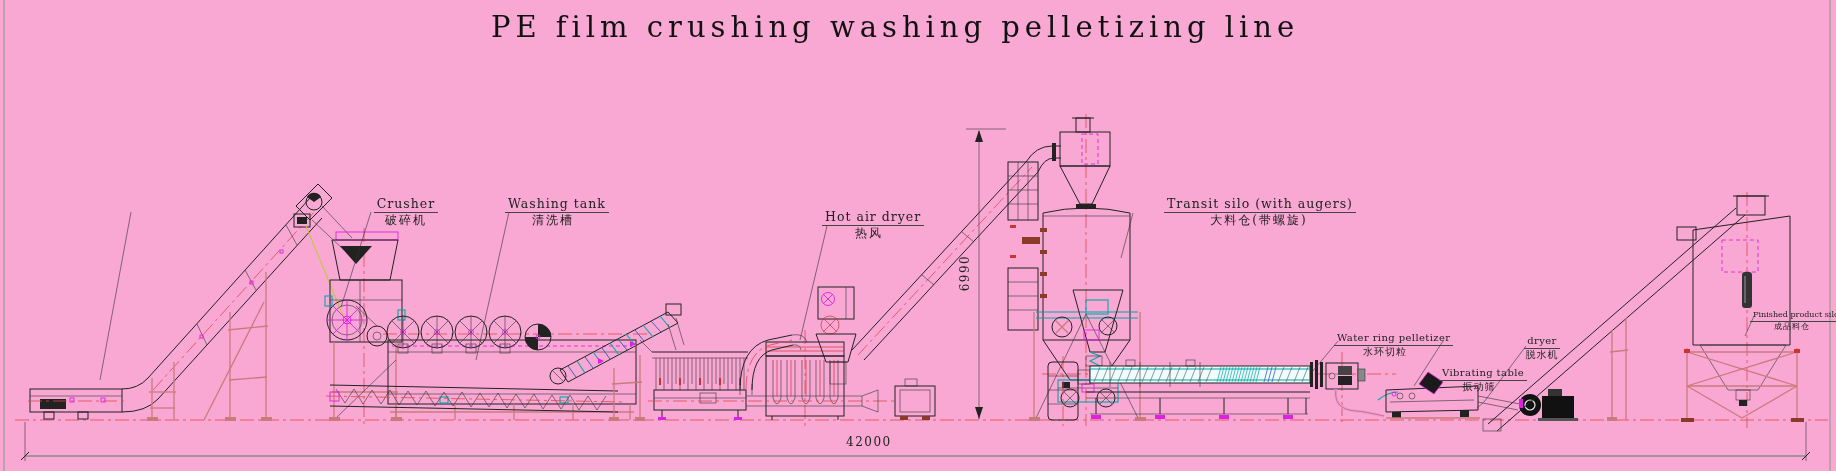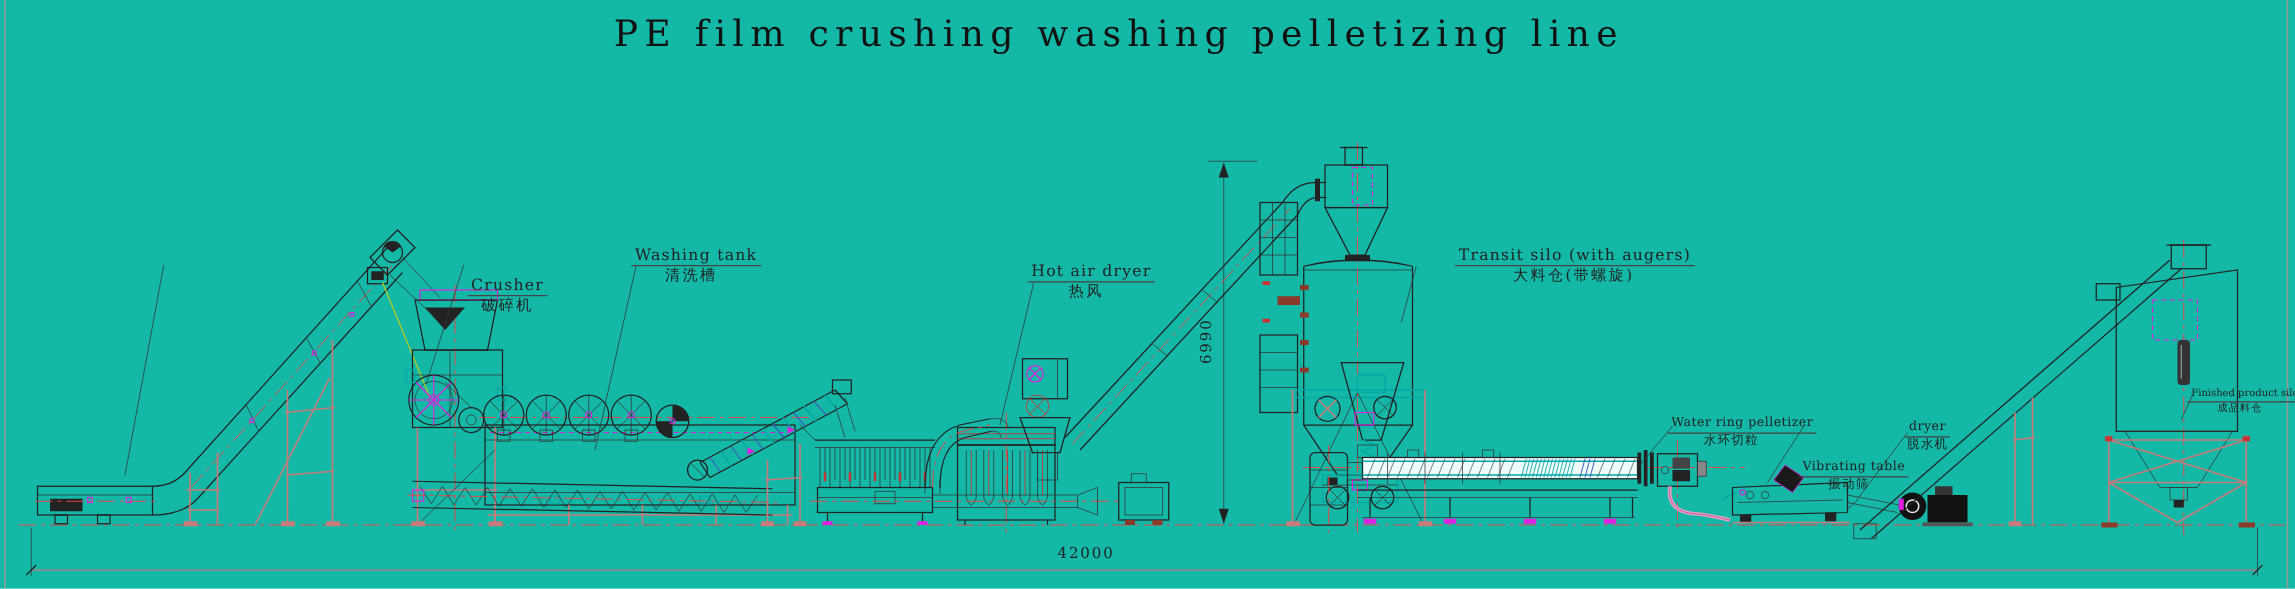--- a/index.html
+++ b/index.html
@@ -1,16 +1,16 @@
 <!DOCTYPE html>
 <html><head>
 <meta charset="utf-8">
 <style>
   html,body{margin:0;padding:0;background:#fff;}
-  #stage{position:relative;width:1836px;height:471px;background:#14b8a6;overflow:hidden;
+  #stage{position:relative;width:1836px;height:471px;background:#f9a8d4;overflow:hidden;
          font-family:"DejaVu Serif",serif;color:#1a1a1a;}
   #drawing{position:absolute;left:0;top:0;}
 
   .page-title{position:absolute;left:420px;top:10px;width:950px;text-align:center;
     font-size:29px;letter-spacing:5px;white-space:nowrap;color:#111;}
 
   .cad-label{position:absolute;text-align:center;line-height:1.2;color:#222;}
   .cad-label .en{display:inline-block;border-bottom:1px solid #444;padding:0 3px 1px;
     white-space:nowrap;font-size:12.5px;letter-spacing:1px;}
   .cad-label .zh{font-size:12px;letter-spacing:2px;white-space:nowrap;}
@@ -571,21 +571,21 @@
       <line x1="1338" y1="341" x2="1312" y2="372"></line>
       <line x1="1443" y1="341" x2="1414" y2="386"></line>
       <polyline points="1526,346 1484,402 1477,408" fill="none"></polyline>
       <line x1="1754" y1="316" x2="1745" y2="336"></line>
     </g>
   </svg>
 
   <div class="page-title">PE film crushing washing pelletizing line</div>
 
 
-  <div class="cad-label" style="left:366px;top:193px;width:80px;margin-top:24px;">
+  <div class="cad-label" style="left:366px;top:193px;width:80px;">
     <span class="en">Crusher</span>
     <div class="zh">破碎机</div>
   </div>
 
   <div class="cad-label" style="left:505px;top:193px;width:96px;">
     <span class="en">Washing tank</span>
     <div class="zh">清洗槽</div>
   </div>
 
   <div class="cad-label" style="left:822px;top:206px;width:94px;">

